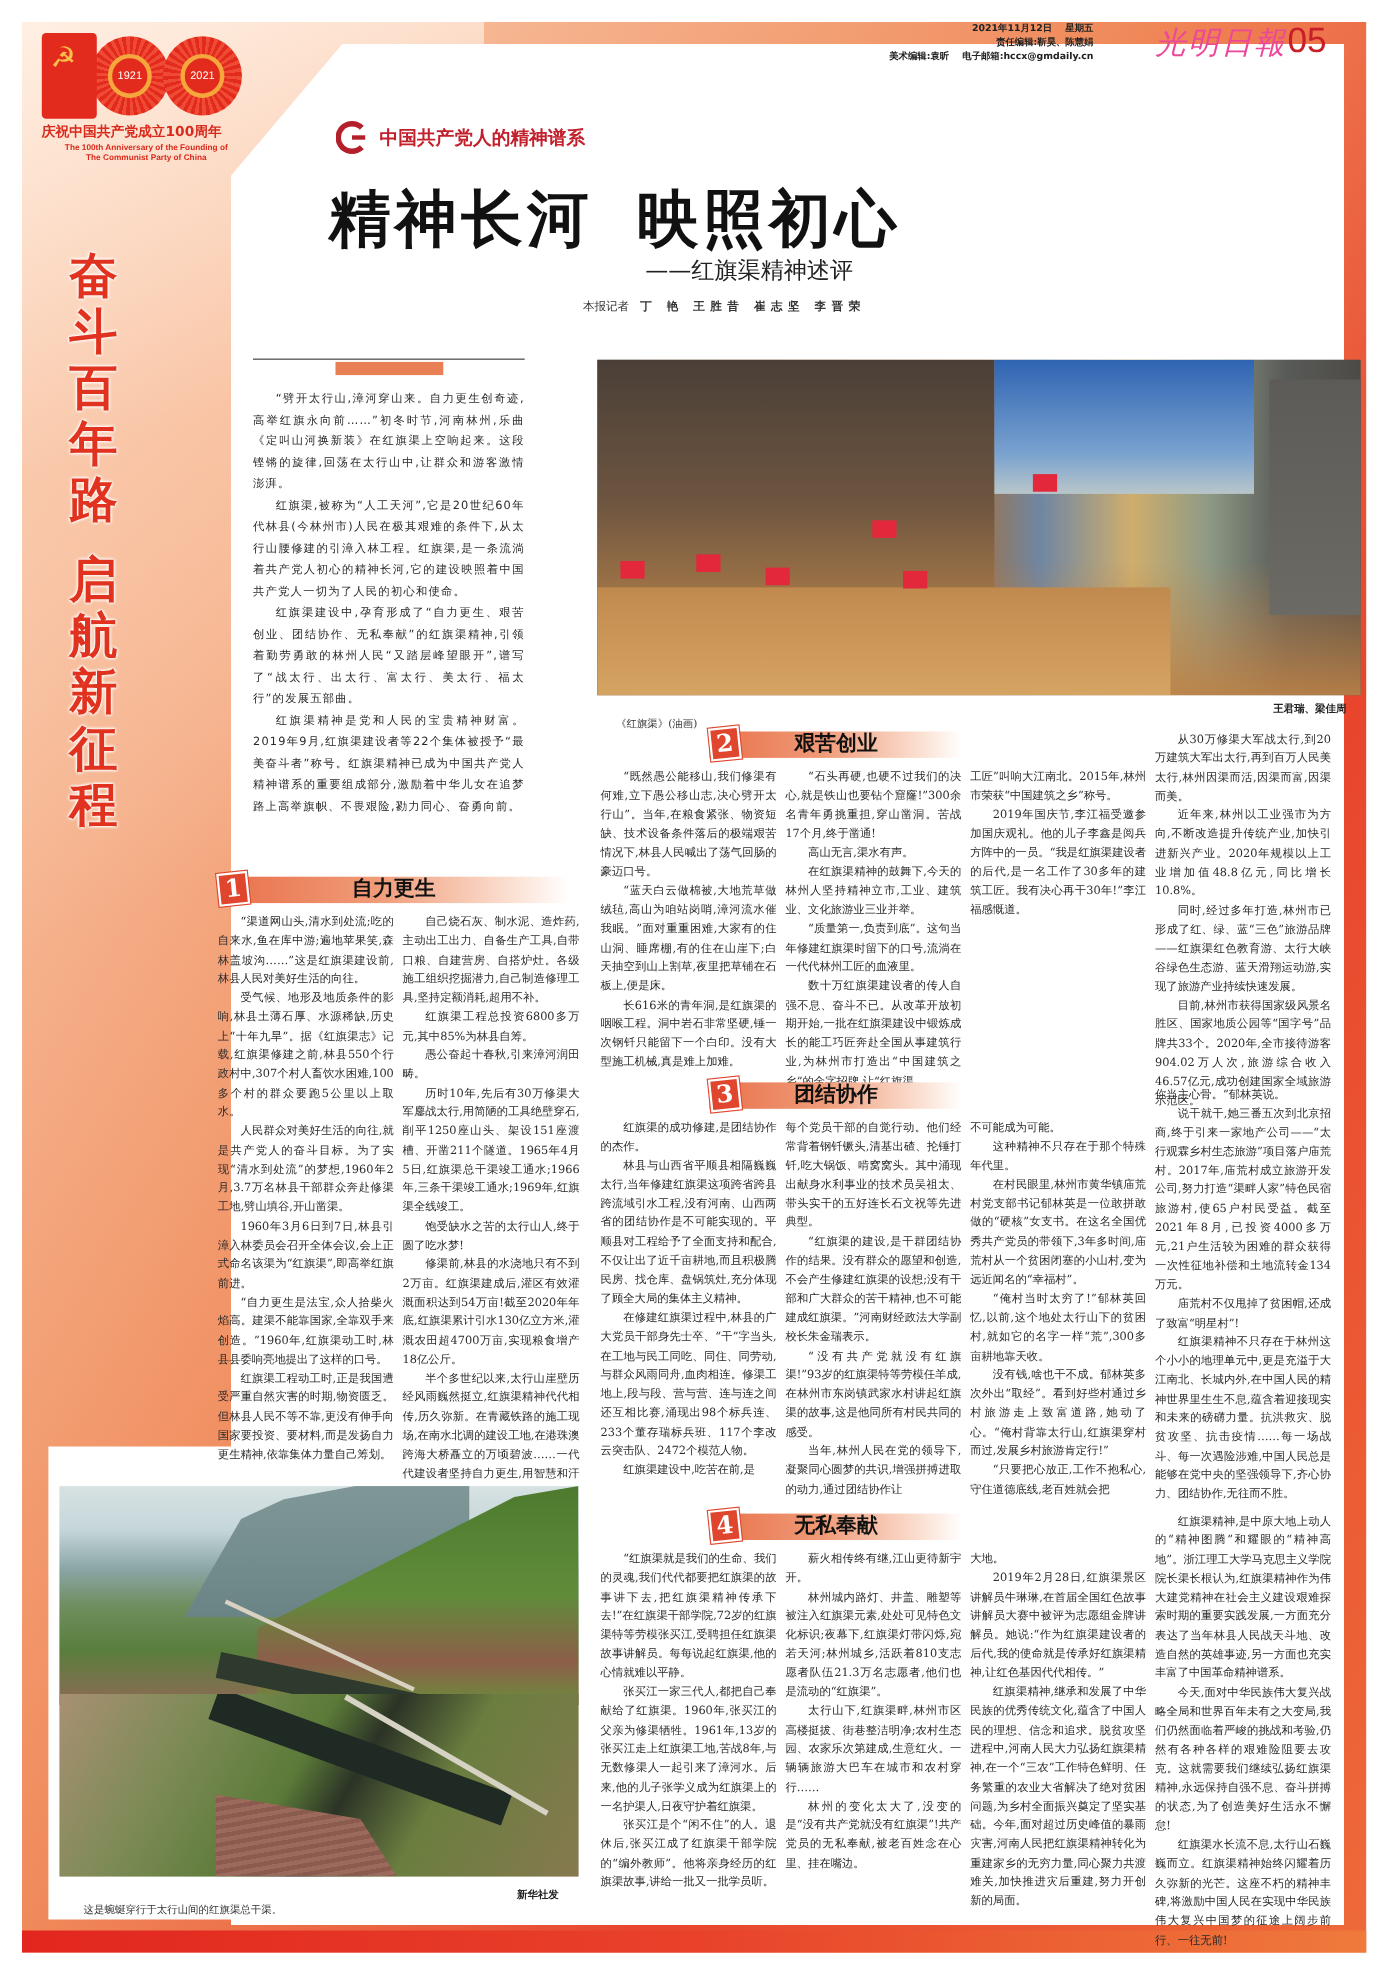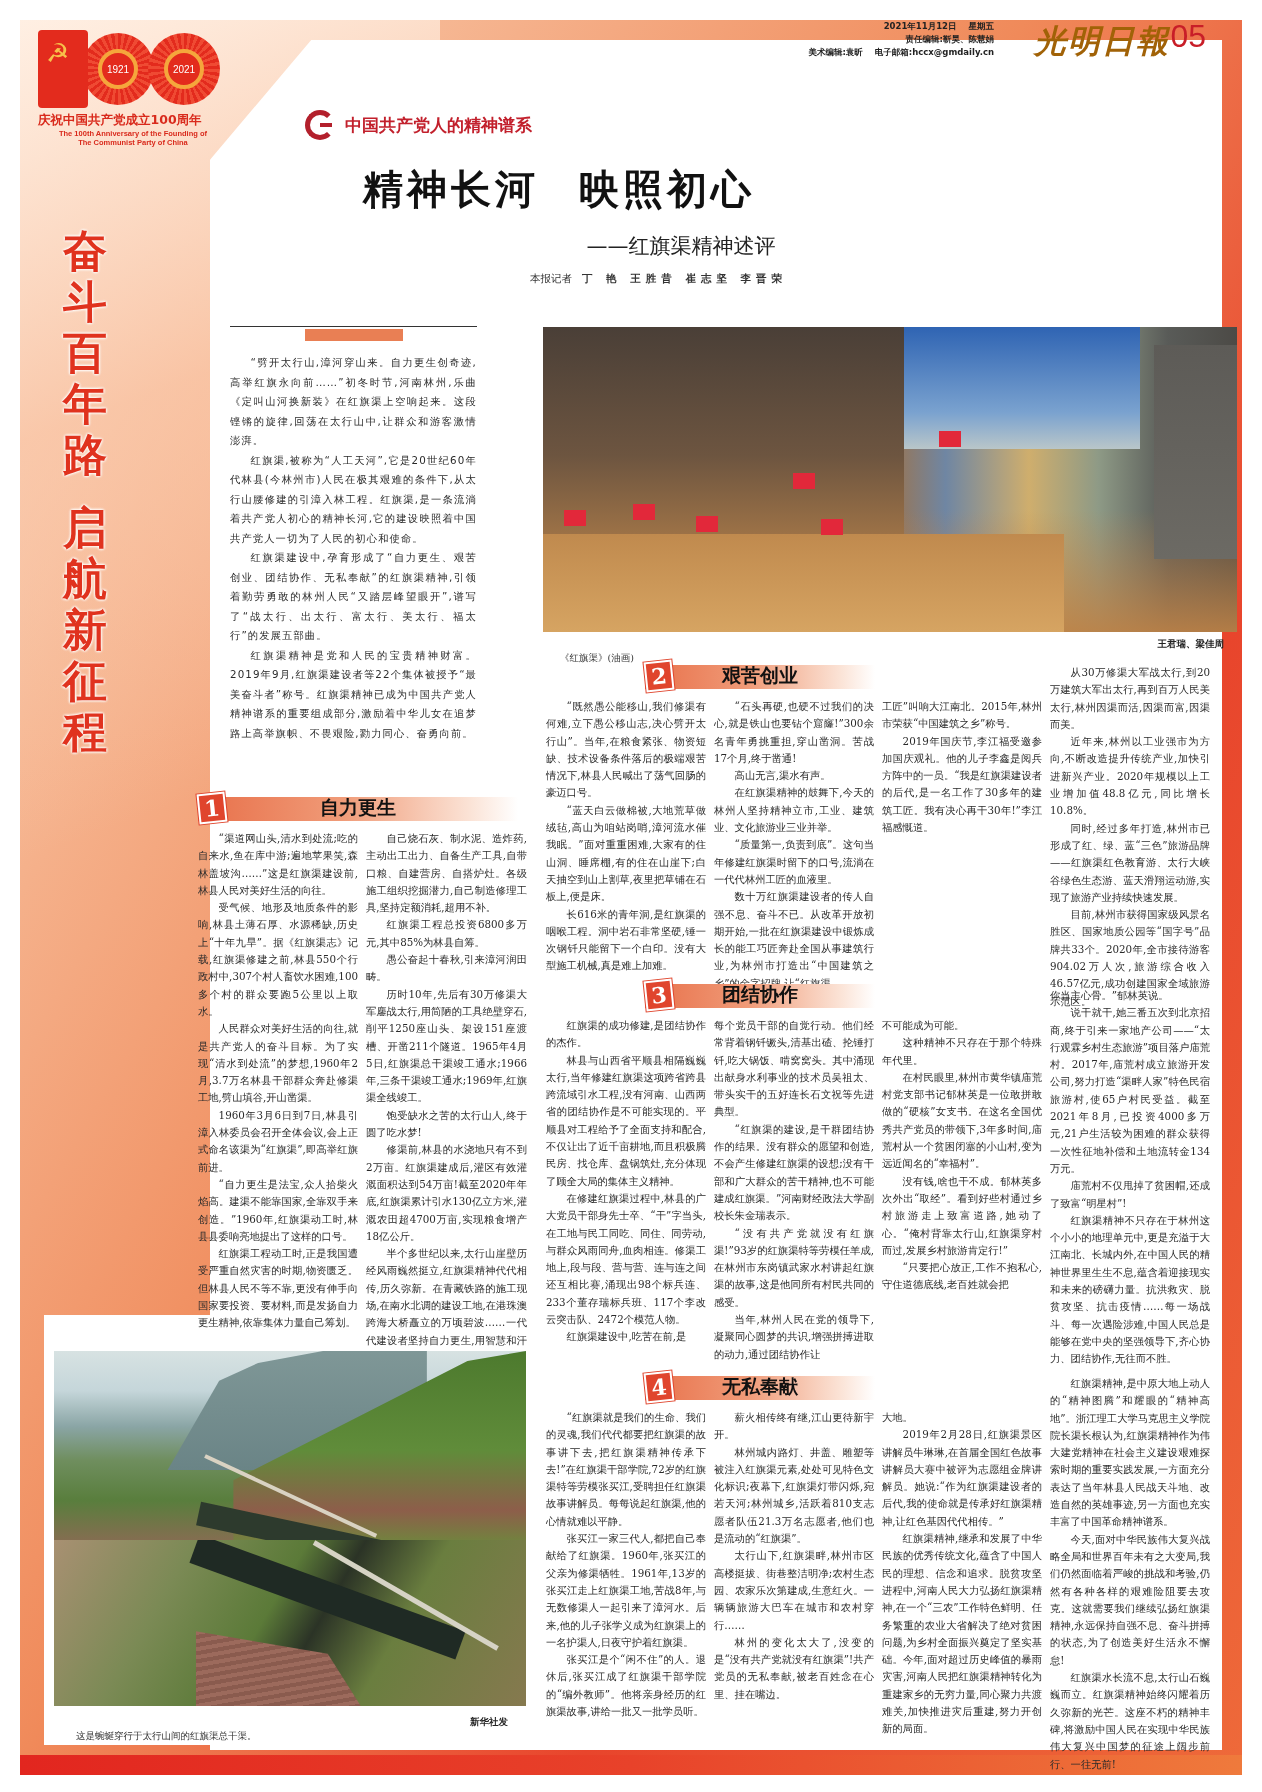--- a/index.html
+++ b/index.html
@@ -28,29 +28,29 @@
   .logo-cn { position: absolute; left: 0; top: 82px; font-family: "DejaVu Sans", sans-serif; font-weight: bold; font-size: 12.5px; color: #d92a1c; white-space: nowrap; }
   .logo-en { position: absolute; left: 0; top: 99px; width: 190px; font-family: "Liberation Sans", sans-serif; font-weight: bold; font-size: 7.5px; color: #d92a1c; text-align: center; line-height: 9px; }
 
   .vertical-slogan { position: absolute; left: 55px; top: 225px; width: 60px; display: flex; flex-direction: column; align-items: center; }
   .vertical-slogan span { font-family: "DejaVu Sans", sans-serif; font-weight: bold; font-size: 44px; line-height: 51px; color: #e0321e; text-shadow: 0 0 3px #fff, 0 0 3px #fff, 0 0 3px #fff; }
   .vertical-slogan .gap { height: 22px; }
 
   .meta-block { position: absolute; right: 268px; top: 20px; text-align: right; font-family: "DejaVu Sans", sans-serif; font-size: 8.5px; line-height: 13px; color: #222; font-weight: bold; }
   .meta-block .line { white-space: nowrap; }
   .meta-block .line span + span { margin-left: 12px; }
-  .masthead-name { position: absolute; right: 92px; top: 20px; font-family: "DejaVu Serif", serif; font-size: 32px; color: #a16207; font-style: italic; letter-spacing: 2px; font-weight: bold; }
+  .masthead-name { position: absolute; right: 92px; top: 20px; font-family: "DejaVu Serif", serif; font-size: 28px; color: #ec4899; font-style: italic; letter-spacing: 2px; }
   .page-number { position: absolute; right: 56px; top: 18px; font-family: "Liberation Sans", sans-serif; font-size: 32px; color: #c81e28; }
 
   .series-tag { position: absolute; left: 305px; top: 110px; display: flex; align-items: center; }
   .series-g { width: 30px; height: 30px; border-radius: 50%; border: 5px solid #b3202c; border-right-color: transparent; position: relative; }
   .series-g::after { content: ""; position: absolute; right: -2px; top: 8px; width: 12px; height: 4px; background: #b3202c; }
   .series-text { margin-left: 10px; font-family: "DejaVu Sans", sans-serif; font-weight: bold; font-size: 17px; color: #c2202c; }
 
-  .headline { position: absolute; left: 0; width: 1048px; top: 162px; text-align: center; font-family: Liberation Serif, serif; font-weight: bold; font-size: 40px; letter-spacing: 4px; color: #111; padding-left: 70px; }
+  .headline { position: absolute; left: 0; width: 1048px; top: 162px; text-align: center; font-family: Liberation Serif, serif; font-weight: bold; font-size: 56px; letter-spacing: 4px; color: #111; padding-left: 70px; }
   .headline .sp { display: inline-block; width: 40px; }
   .subhead { position: absolute; left: 0; width: 1262px; top: 232px; text-align: center; font-family: "DejaVu Sans", sans-serif; font-size: 21px; color: #222; padding-left: 100px; }
   .byline { position: absolute; left: 0; width: 1262px; top: 272px; text-align: center; font-size: 10.5px; color: #333; padding-left: 55px; }
   .byline .names { font-weight: bold; margin-left: 10px; letter-spacing: 5px; }
 
   
   .col { position: absolute; font-size: 10.3px; line-height: 17.3px; text-align: justify; color: #2a2a2a; }
   .col p { text-indent: 2em; }
   .col p.noindent { text-indent: 0; }
   .lede { font-family: "DejaVu Sans", sans-serif; font-size: 10.3px; letter-spacing: 1.1px; line-height: 19.5px; }
@@ -241,20 +241,21 @@
 <div class="col" style="left:714px; top:1017px; width:160px;">
   <p class="noindent">每个党员干部的自觉行动。他们经常背着钢钎镢头,清基出碴、抡锤打钎,吃大锅饭、啃窝窝头。其中涌现出献身水利事业的技术员吴祖太、带头实干的五好连长石文祝等先进典型。</p>
   <p>“红旗渠的建设,是干群团结协作的结果。没有群众的愿望和创造,不会产生修建红旗渠的设想;没有干部和广大群众的苦干精神,也不可能建成红旗渠。”河南财经政法大学副校长朱金瑞表示。</p>
   <p>“没有共产党就没有红旗渠!”93岁的红旗渠特等劳模任羊成,在林州市东岗镇武家水村讲起红旗渠的故事,这是他同所有村民共同的感受。</p>
   <p>当年,林州人民在党的领导下,凝聚同心圆梦的共识,增强拼搏进取的动力,通过团结协作让</p>
 </div>
 <div class="col" style="left:882px; top:1017px; width:160px;">
   <p class="noindent">不可能成为可能。</p>
   <p>这种精神不只存在于那个特殊年代里。</p>
   <p>在村民眼里,林州市黄华镇庙荒村党支部书记郁林英是一位敢拼敢做的“硬核”女支书。在这名全国优秀共产党员的带领下,3年多时间,庙荒村从一个贫困闭塞的小山村,变为远近闻名的“幸福村”。</p>
+  <p>“俺村当时太穷了!”郁林英回忆,以前,这个地处太行山下的贫困村,就如它的名字一样“荒”,300多亩耕地靠天收。</p>
   <p>没有钱,啥也干不成。郁林英多次外出“取经”。看到好些村通过乡村旅游走上致富道路,她动了心。“俺村背靠太行山,红旗渠穿村而过,发展乡村旅游肯定行!”</p>
   <p>“只要把心放正,工作不抱私心,守住道德底线,老百姓就会把</p>
 </div>
 <div class="col" style="left:1050px; top:987px; width:160px;">
   <p class="noindent">你当主心骨。”郁林英说。</p>
   <p>说干就干,她三番五次到北京招商,终于引来一家地产公司——“太行观霖乡村生态旅游”项目落户庙荒村。2017年,庙荒村成立旅游开发公司,努力打造“渠畔人家”特色民宿旅游村,使65户村民受益。截至2021年8月,已投资4000多万元,21户生活较为困难的群众获得一次性征地补偿和土地流转金134万元。</p>
   <p>庙荒村不仅甩掉了贫困帽,还成了致富“明星村”!</p>
   <p>红旗渠精神不只存在于林州这个小小的地理单元中,更是充溢于大江南北、长城内外,在中国人民的精神世界里生生不息,蕴含着迎接现实和未来的磅礴力量。抗洪救灾、脱贫攻坚、抗击疫情……每一场战斗、每一次遇险涉难,中国人民总是能够在党中央的坚强领导下,齐心协力、团结协作,无往而不胜。</p>
 </div>
 

